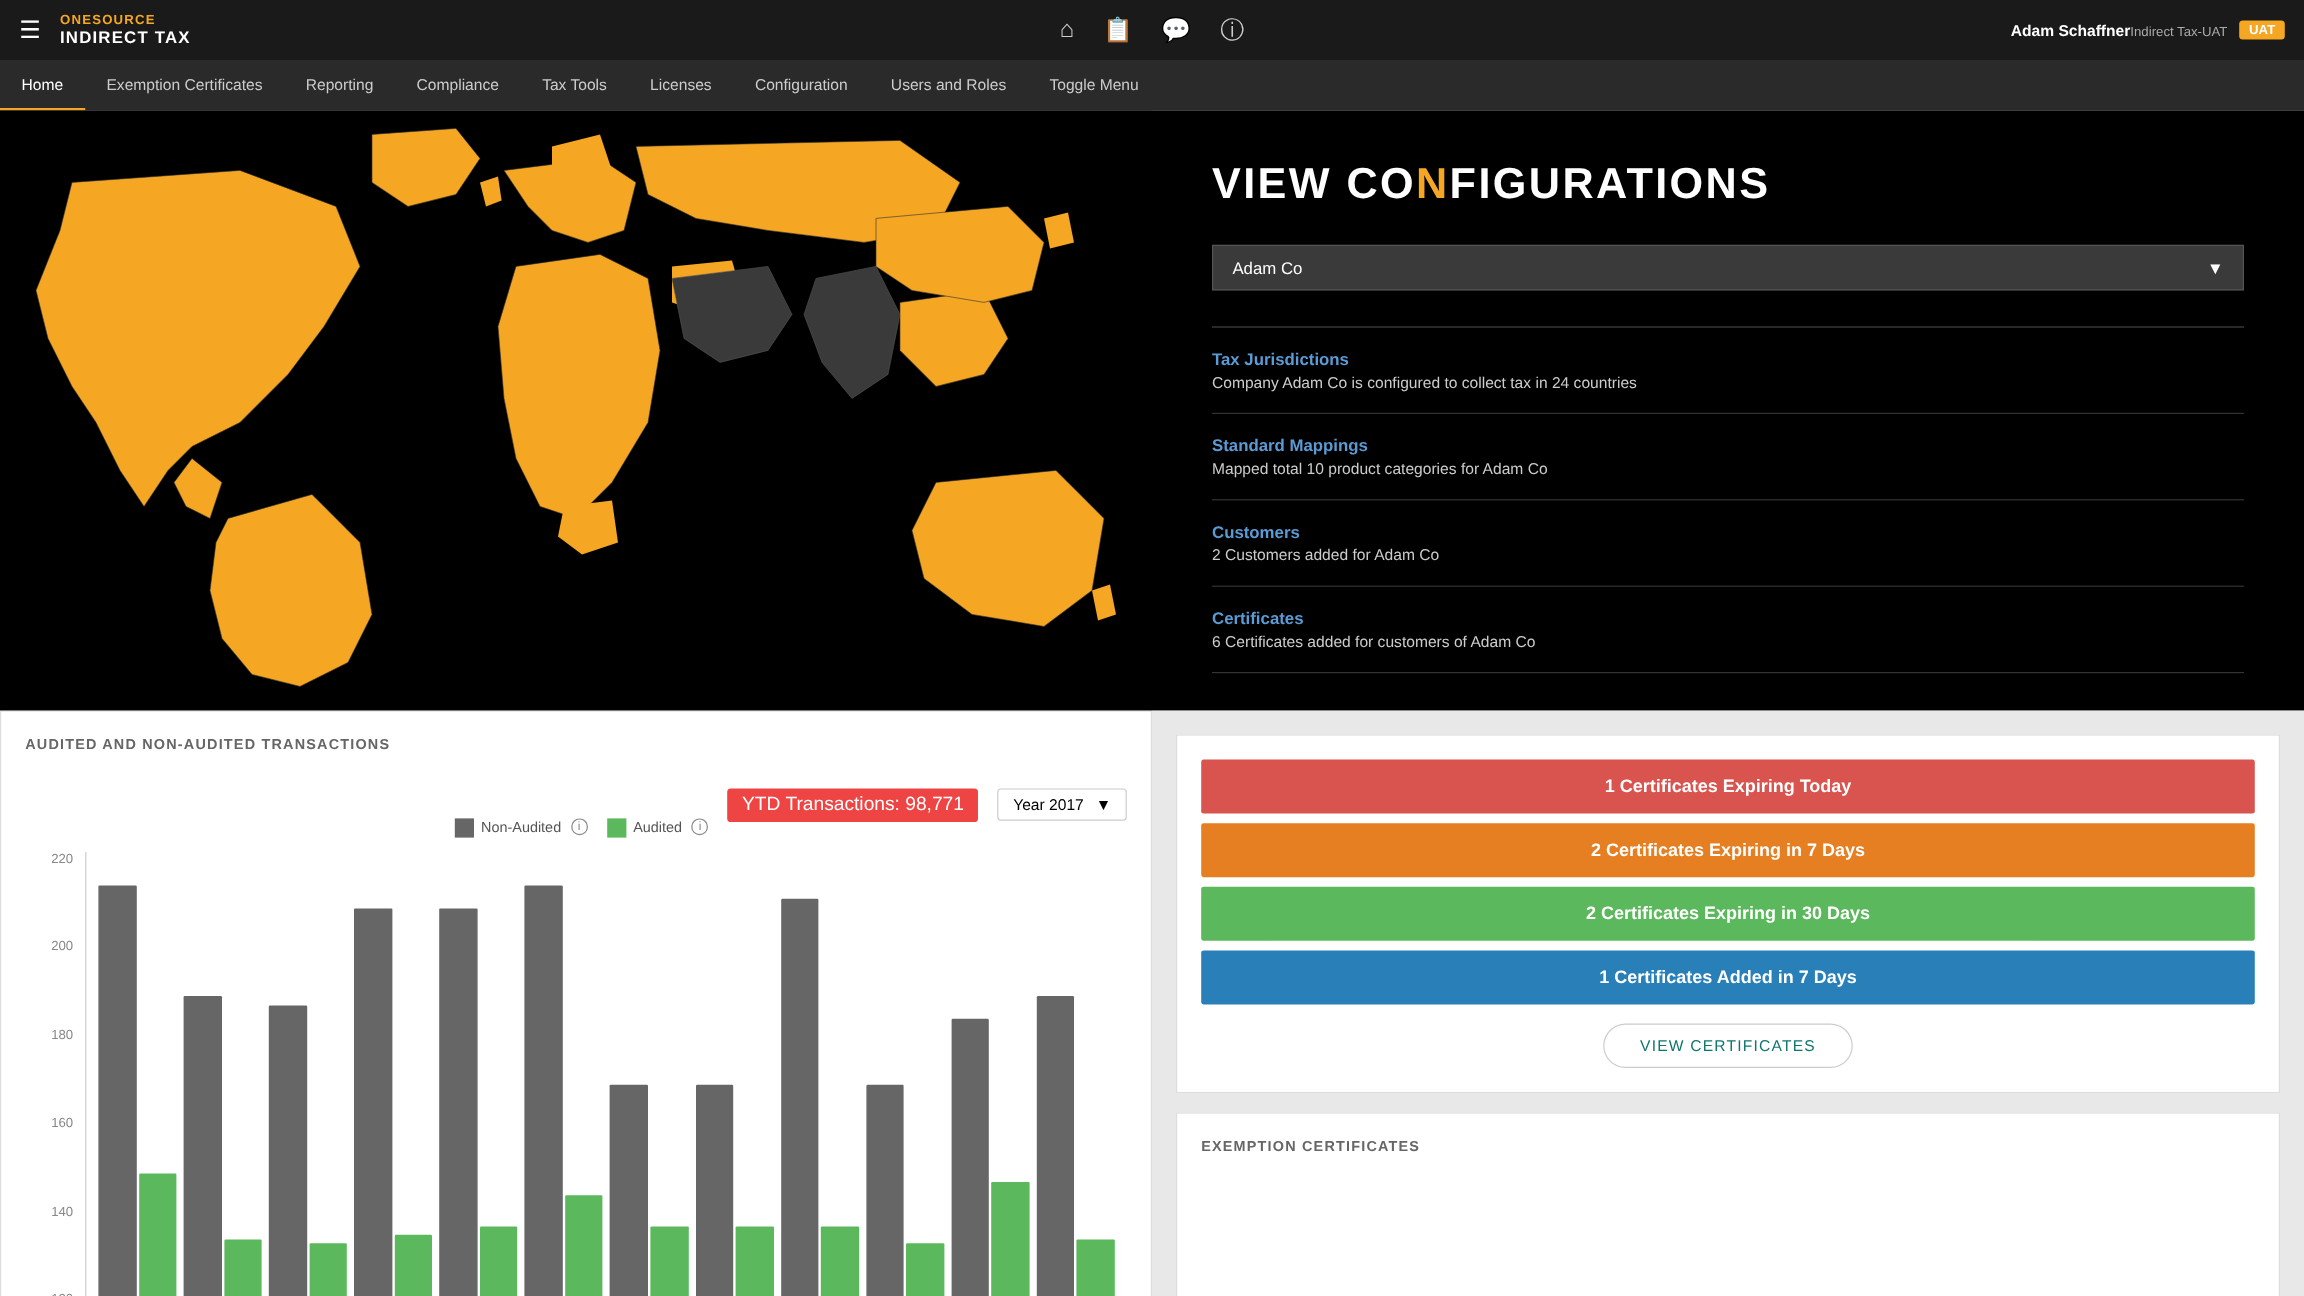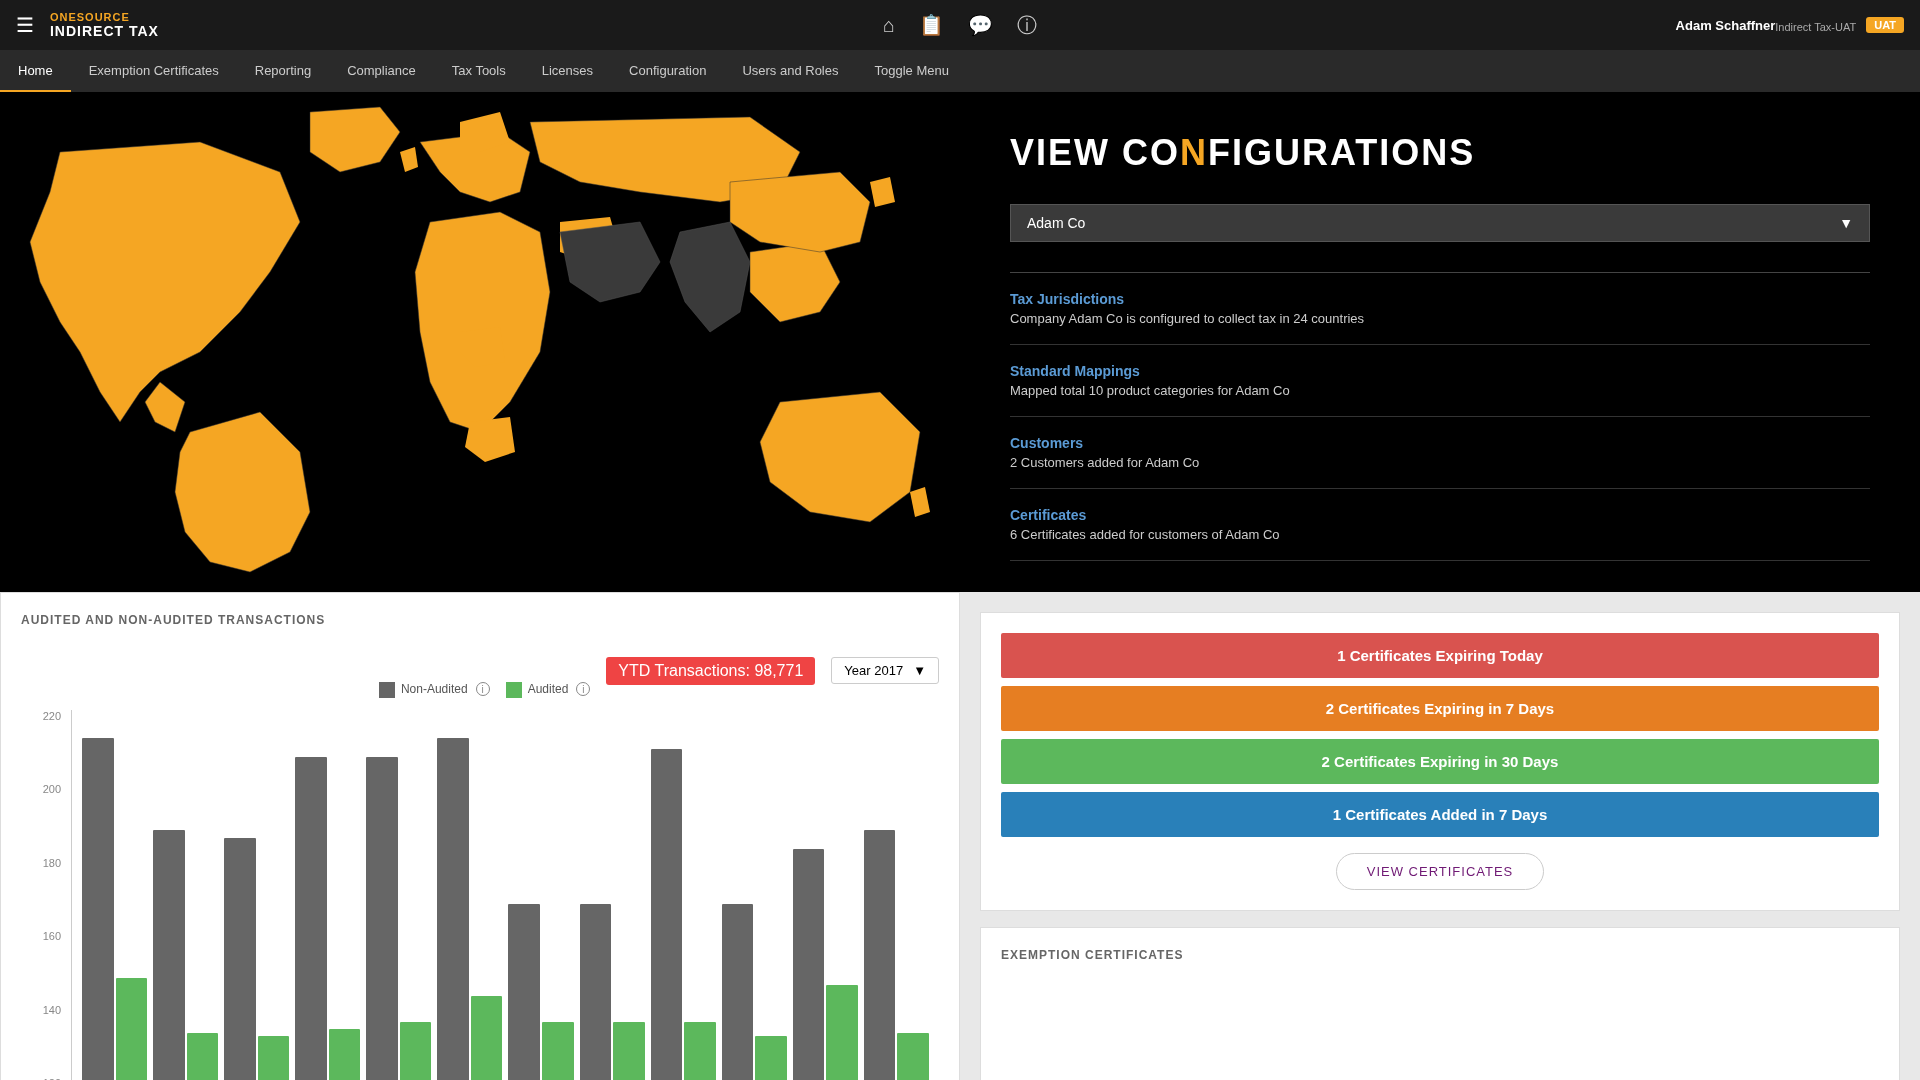--- a/index.html
+++ b/index.html
@@ -248,21 +248,21 @@
     .cert-btn-red { background: #d9534f; }
     .cert-btn-orange { background: #e67e22; }
     .cert-btn-green { background: #5cb85c; }
     .cert-btn-blue { background: #2980b9; }
     .view-certs-btn {
       display: block;
       margin: 8px auto 0;
       padding: 10px 30px;
       background: #fff;
       border: 1px solid #ccc;
-      color: #701a75;
+      color: #0f766e;
       font-size: 13px;
       cursor: pointer;
       border-radius: 20px;
       letter-spacing: 1px;
     }
 
     
     .exemption-panel {
       background: #fff;
       border: 1px solid #ddd;

